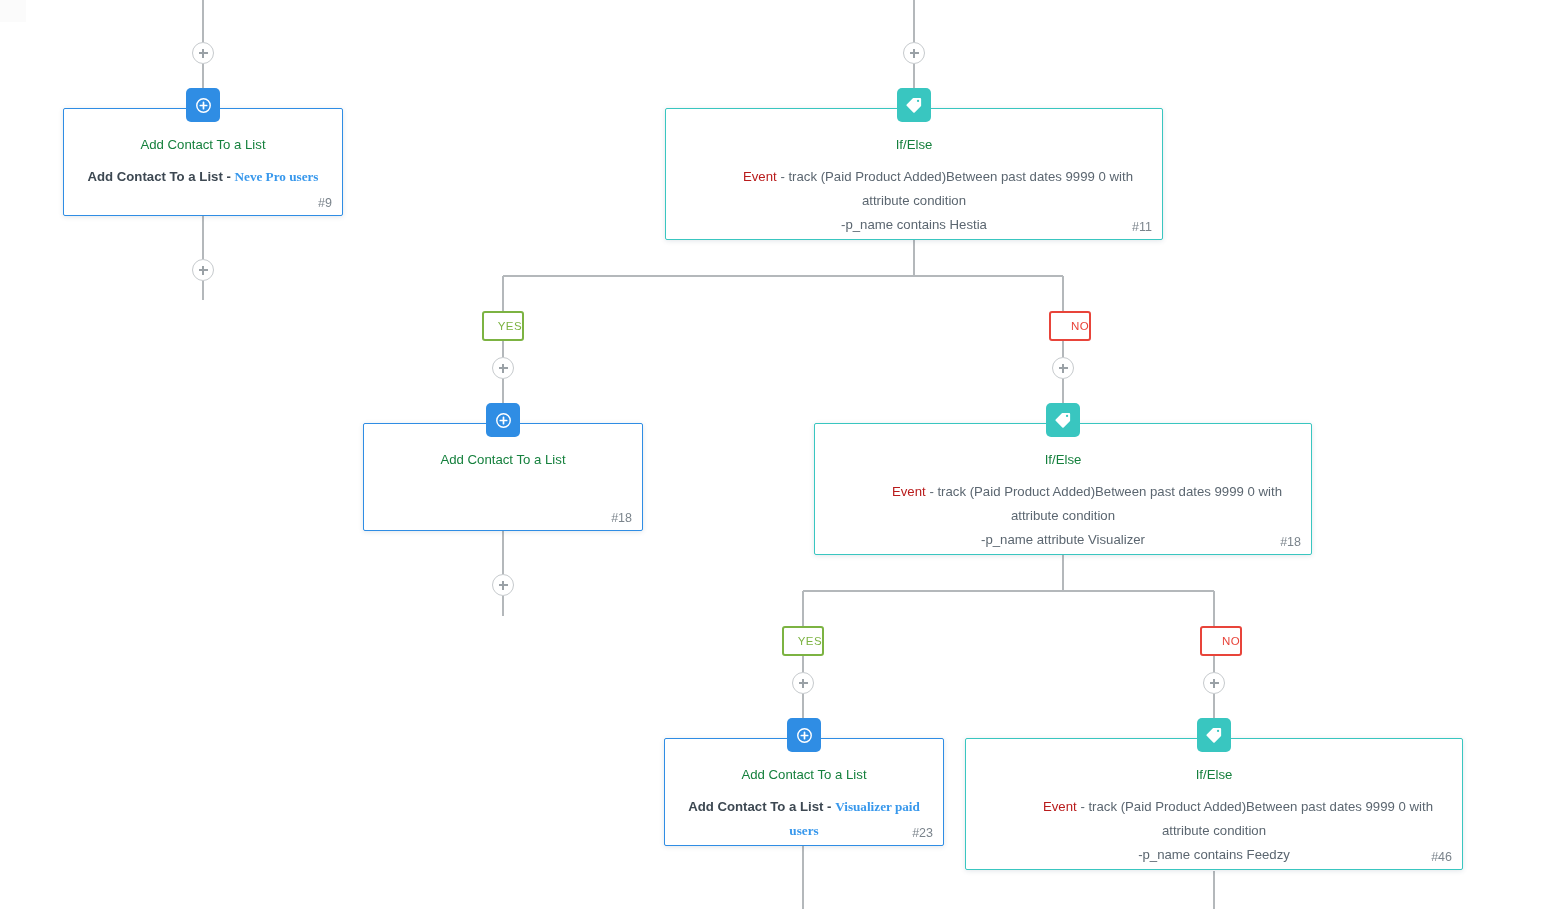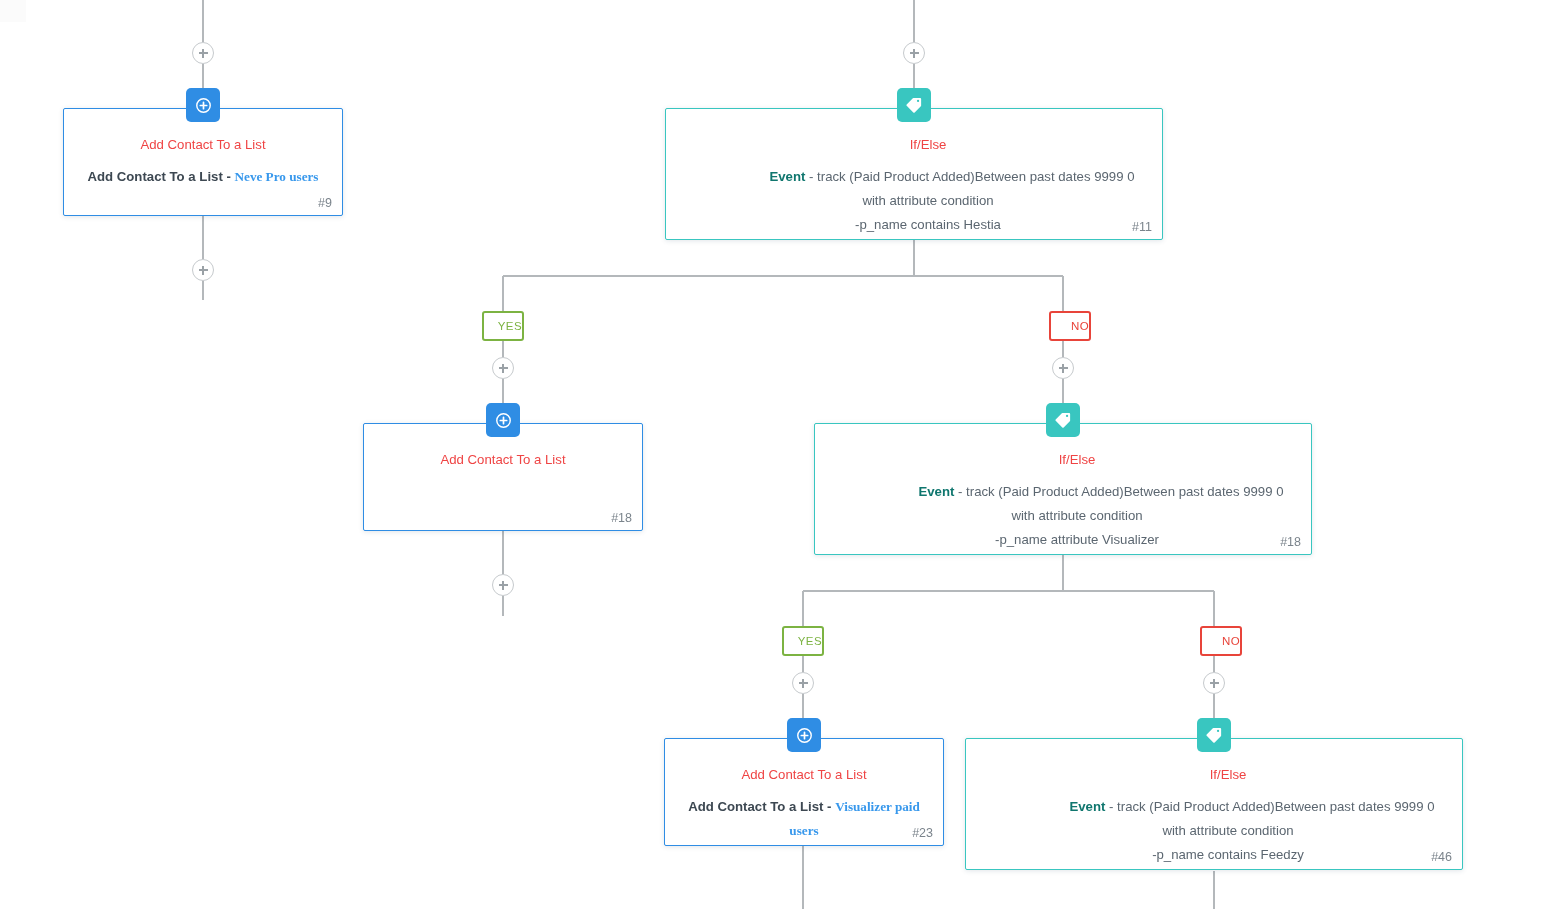--- a/index.html
+++ b/index.html
@@ -33,50 +33,50 @@
 
   
   .node {
     position: absolute;
     background: #ffffff;
     border: 1.5px solid #2f8de4;
     border-radius: 2px;
     box-shadow: 0 1px 5px rgba(30, 60, 90, 0.13);
   }
   .node.action  { border-color: #2f8de4; }
-  .node.cond    { border-color: #39c6c0; padding-left: 28px; }
+  .node.cond    { border-color: #39c6c0; }
 
   .node-body {
     position: relative;
     width: 100%;
     height: 100%;
     padding: 26px 14px 8px 14px;
     text-align: center;
   }
   .node-title {
     font-size: 13.2px;
-    color: #ef4444;
+    color: #15803d;
     line-height: 20px;
     margin: 0 0 10px 0;
     white-space: nowrap;
   }
   .node-detail {
     font-size: 13.2px;
     color: #3d4852;
     line-height: 24px;
     font-weight: bold;
     margin: 0;
   }
   .node.cond .node-detail {
     font-weight: normal;
     color: #5b6670;
   }
   .node.cond .node-detail .lead {
-    font-weight: bold;
-    color: #0f766e;
+    font-weight: normal;
+    color: #b91c1c;
     margin-left: 48px;
   }
   .node-detail .link {
     color: #3898ec;
     font-weight: bold;
     font-family: Liberation Serif, serif;
   }
   .node-id {
     position: absolute;
     right: 10px;

